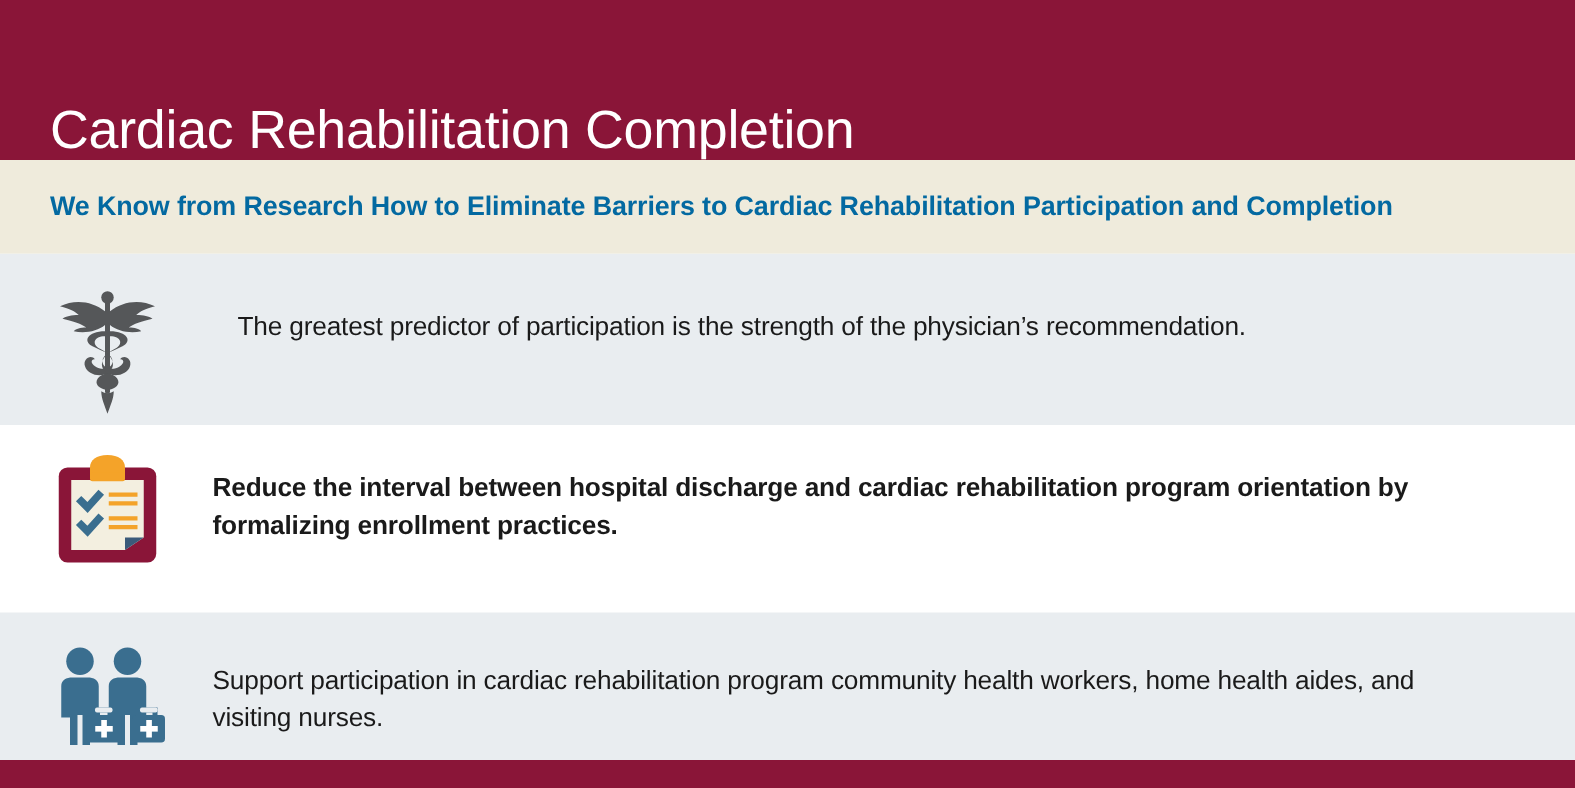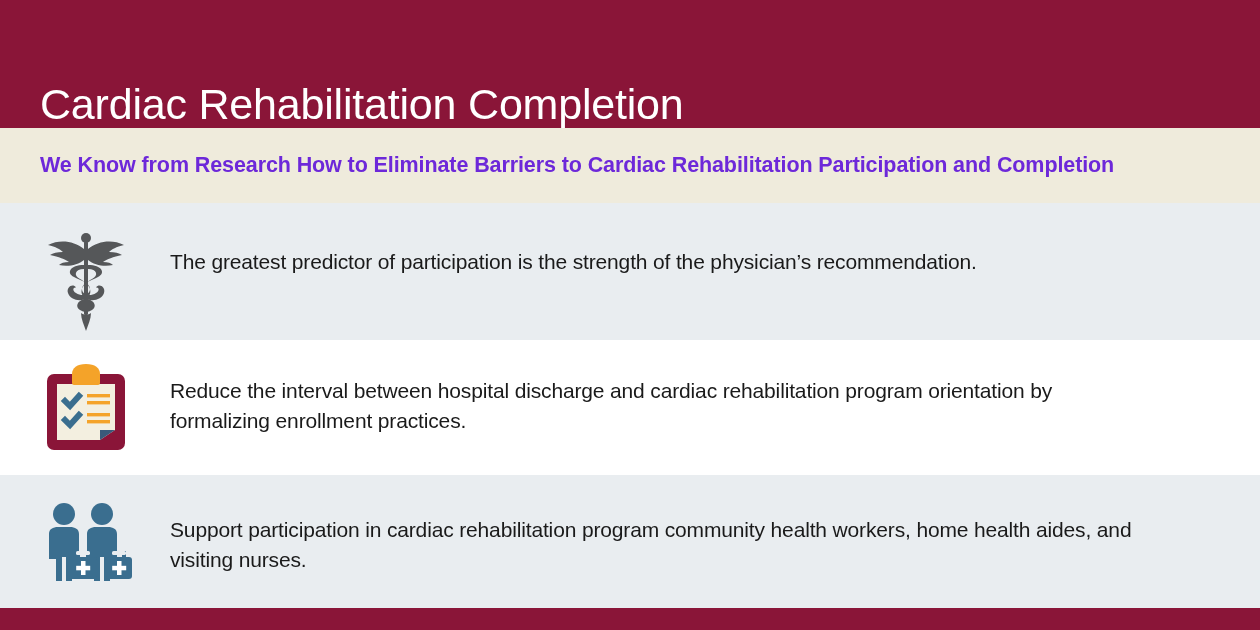--- a/index.html
+++ b/index.html
@@ -52,41 +52,41 @@
   
   .subtitle-band {
     height: 75px;
     background: #EFEBDC;
     display: flex;
     align-items: center;
     padding: 0 40px;
     box-sizing: border-box;
   }
   .subtitle-text {
-    color: #6d28d9;
+    color: #0369a1;
     font-size: 21.5px;
     font-weight: bold;
     letter-spacing: -0.1px;
     line-height: 1.2;
     white-space: nowrap;
   }
 
   
   .row {
     display: flex;
     align-items: flex-start;
     box-sizing: border-box;
     padding-left: 40px;
     padding-right: 40px;
   }
   .row-shade  { background: #E9EDF0; }
   .row-plain  { background: #ffffff; }
 
-  .row-1 { height: 137px; padding-top: 22px; }
-  .row-2 { height: 135px; padding-top: 18px; }
+  .row-1 { height: 137px; padding-top: 22px; gap: 20px; }
+  .row-2 { height: 150px; padding-top: 18px; font-weight: bold; }
   .row-3 { height: 133px; padding-top: 22px; }
 
   .row-icon {
     width: 92px;
     min-width: 92px;
     display: flex;
     justify-content: center;
     align-items: flex-start;
     padding-top: 2px;
   }

